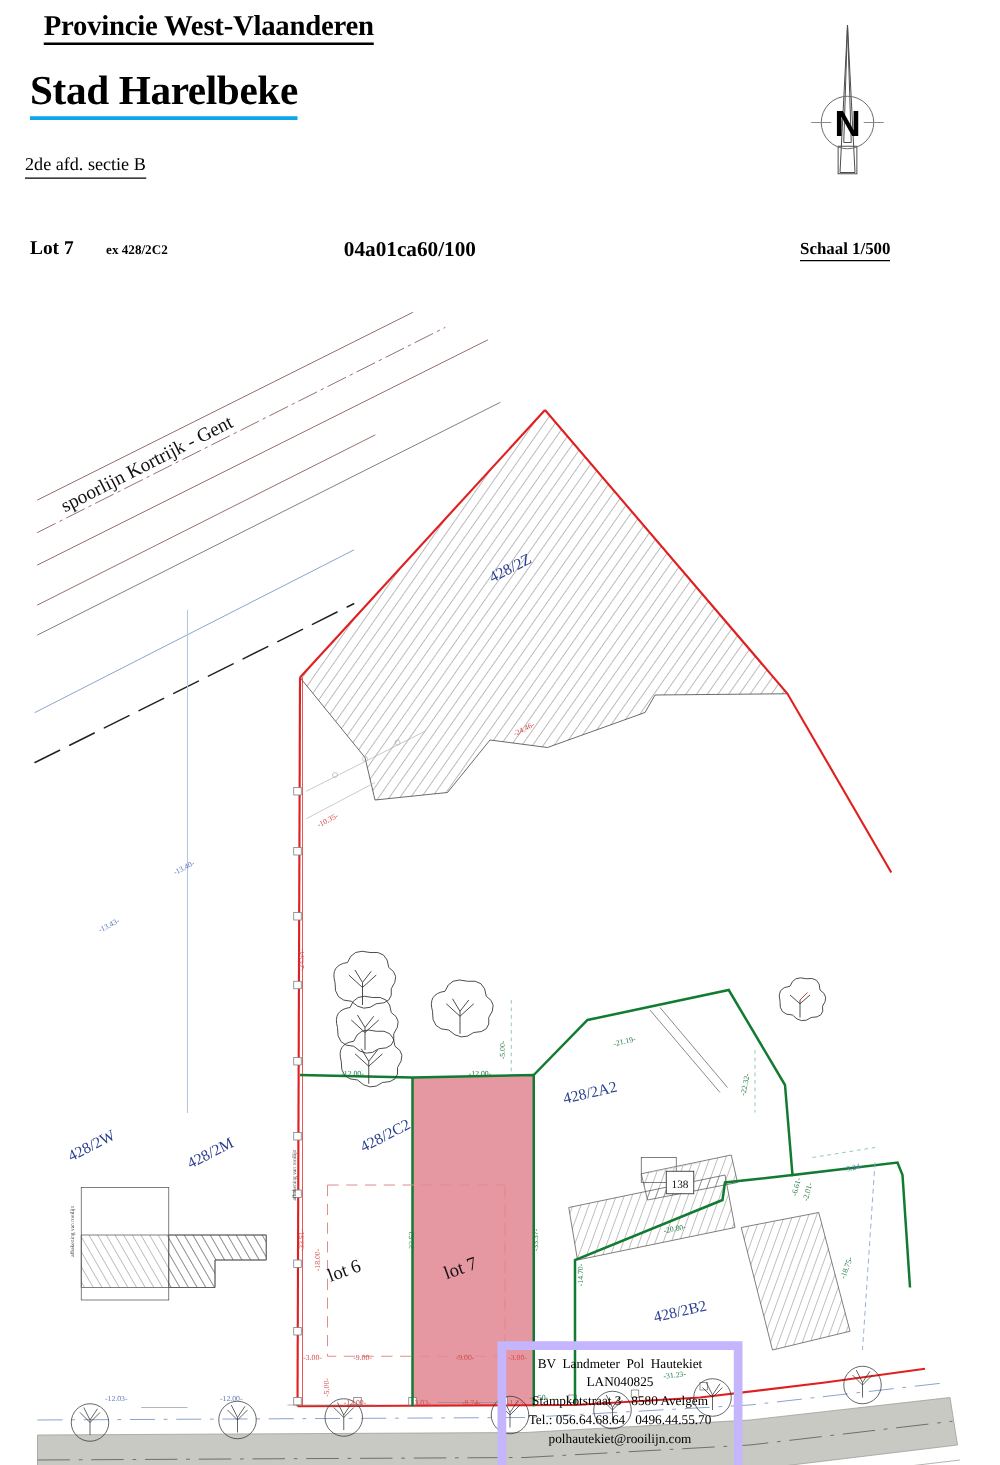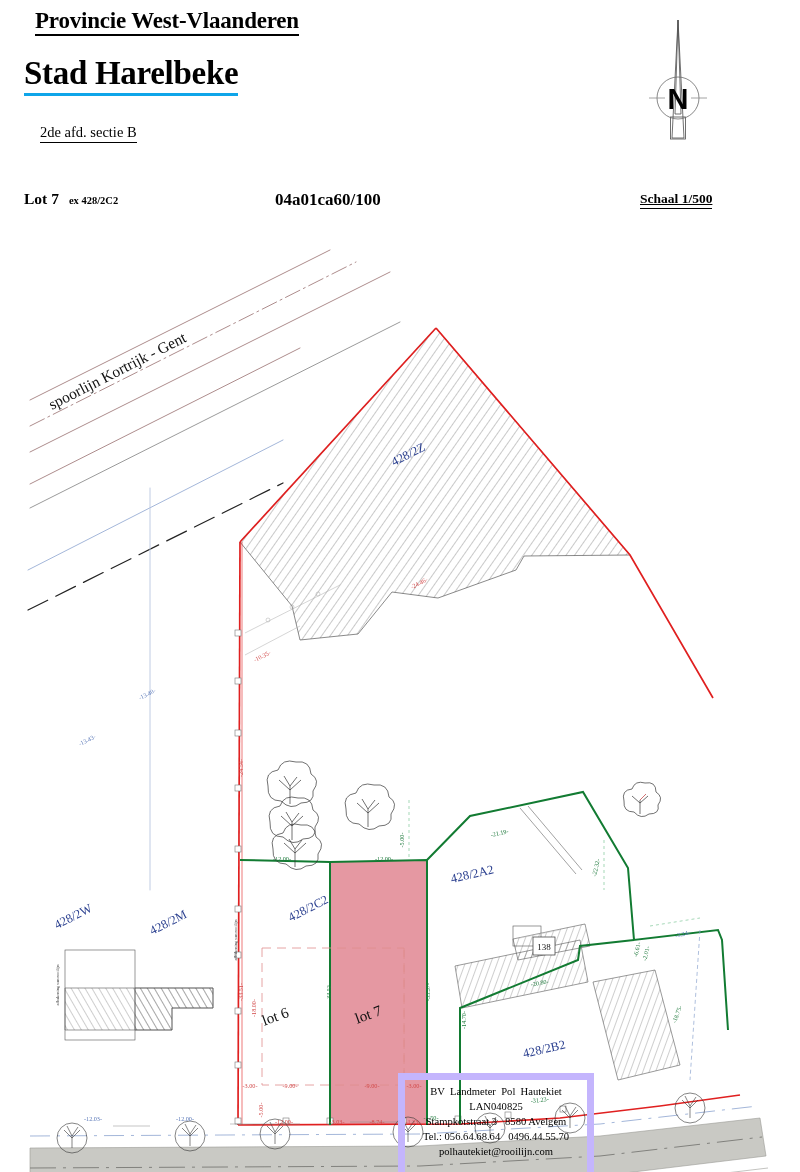--- a/index.html
+++ b/index.html
@@ -14,36 +14,36 @@
     position:absolute; left:24px; top:8px;
     font-size:23px; font-weight:bold; letter-spacing:-.2px;
     border-bottom:2.5px solid #000; padding-bottom:1px; line-height:1.1;margin-left:11px;
   }
   #hdr-city {
     position:absolute; left:24px; top:55px;
     font-size:33px; font-weight:bold; letter-spacing:-.3px;
     border-bottom:3px solid #0ea5e9; padding-bottom:1px; line-height:1.12;
   }
   #hdr-section {
-    position:absolute; left:40px; top:124px;
+    position:absolute; left:20px; top:124px;
     font-size:14.5px; border-bottom:1px solid #000; padding-bottom:1px;
   }
   #hdr-lot {
     position:absolute; left:24px; top:190px;
     font-size:15.5px; font-weight:bold;
   }
-  #hdr-lot-ex { font-size:10.5px; font-weight:bold; margin-left:10px; }
+  #hdr-lot-ex { font-size:10.5px; font-weight:bold; margin-left:26px; }
   #hdr-area {
     position:absolute; left:275px; top:190px;
     font-size:17px; font-weight:bold;
   }
   #hdr-scale {
     position:absolute; left:640px; top:191px;
     font-size:13.5px; font-weight:bold;
-    border-bottom:1.6px solid #000; padding-bottom:1px;text-decoration:underline;
+    border-bottom:1.6px solid #000; padding-bottom:1px;
   }
   #compass { position:absolute; left:645px; top:14px; width:70px; height:152px; }
 
   
   #foot-text {
     position:absolute; left:40px; top:1092px;
     font-size:13.2px; line-height:1.55; white-space:pre-line;
   }
   #foot-box {
     position:absolute; left:398px; top:1073px; width:178px;

